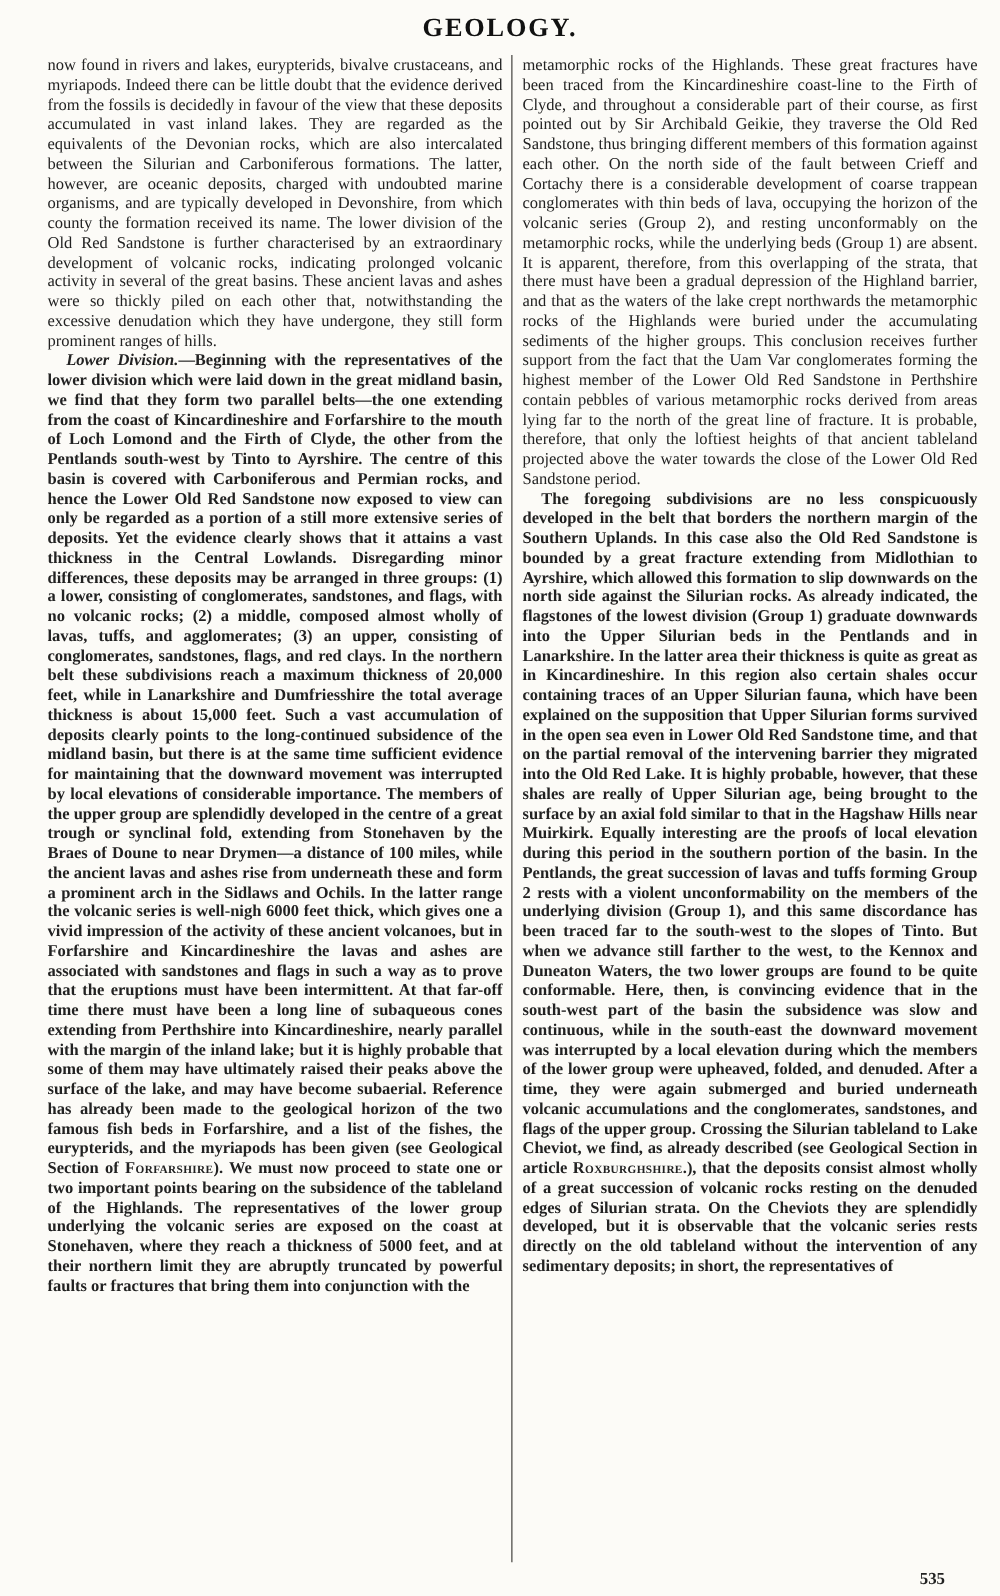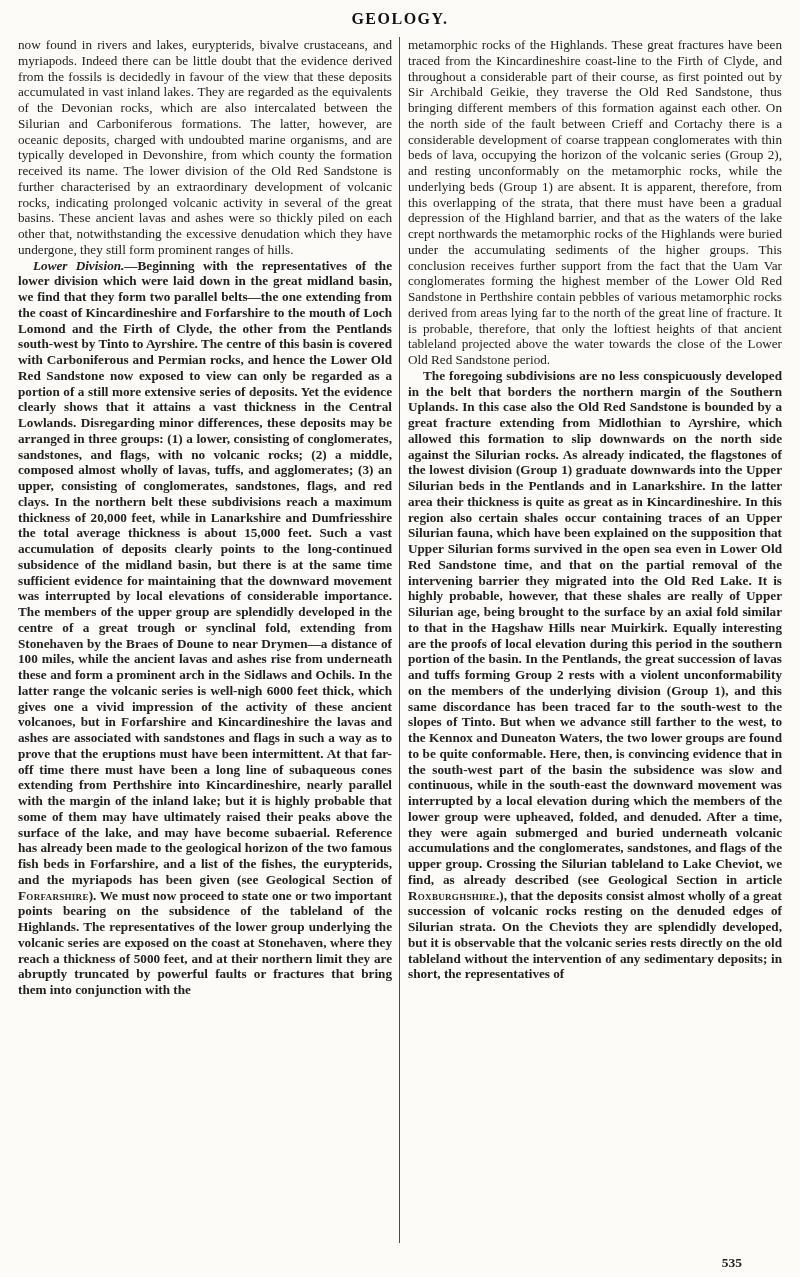--- a/index.html
+++ b/index.html
@@ -10,30 +10,31 @@
     margin: 0 auto;
     background: #fcfbf7;
     color: #222;
     font-family: "Liberation Serif", serif;
     box-sizing: border-box;
     padding: 8px 18px 0 18px;
     overflow: hidden;
   }
   .title {
     text-align: center;
-    font-size: 16px;
+    font-size: 21px;
     font-weight: bold;
     letter-spacing: 1.5px;
     margin: 2px 0 9px 0;
     color: #111;
   }
   .columns {
     display: flex;
     height: 1206px;
     overflow: hidden;
+    margin-left: 20px;
   }
   .column {
     flex: 1 1 0;
     text-align: justify;
     font-size: 13.2px;
     line-height: 15.75px;
     hyphens: auto;
   }
   .column.left { padding-right: 7px; }
   .column.right { padding-left: 8px; }
@@ -42,21 +43,21 @@
     background: #4a4a46;
     flex: 0 0 1px;
   }
   p.para { margin: 0; }
   p.para.indent { text-indent: 15px; font-weight: bold; }
   .italic { font-style: italic; }
   .smallcaps { font-variant: small-caps; letter-spacing: 0.3px; }
   .normal { font-style: normal; }
   .page-number {
     position: absolute;
-    right: 58px;
+    right: 44px;
     bottom: 6px;
     font-size: 13.5px;
     font-weight: bold;
     color: #222;
   }
 </style>
 </head>
 <body>
 
 <div class="page">

